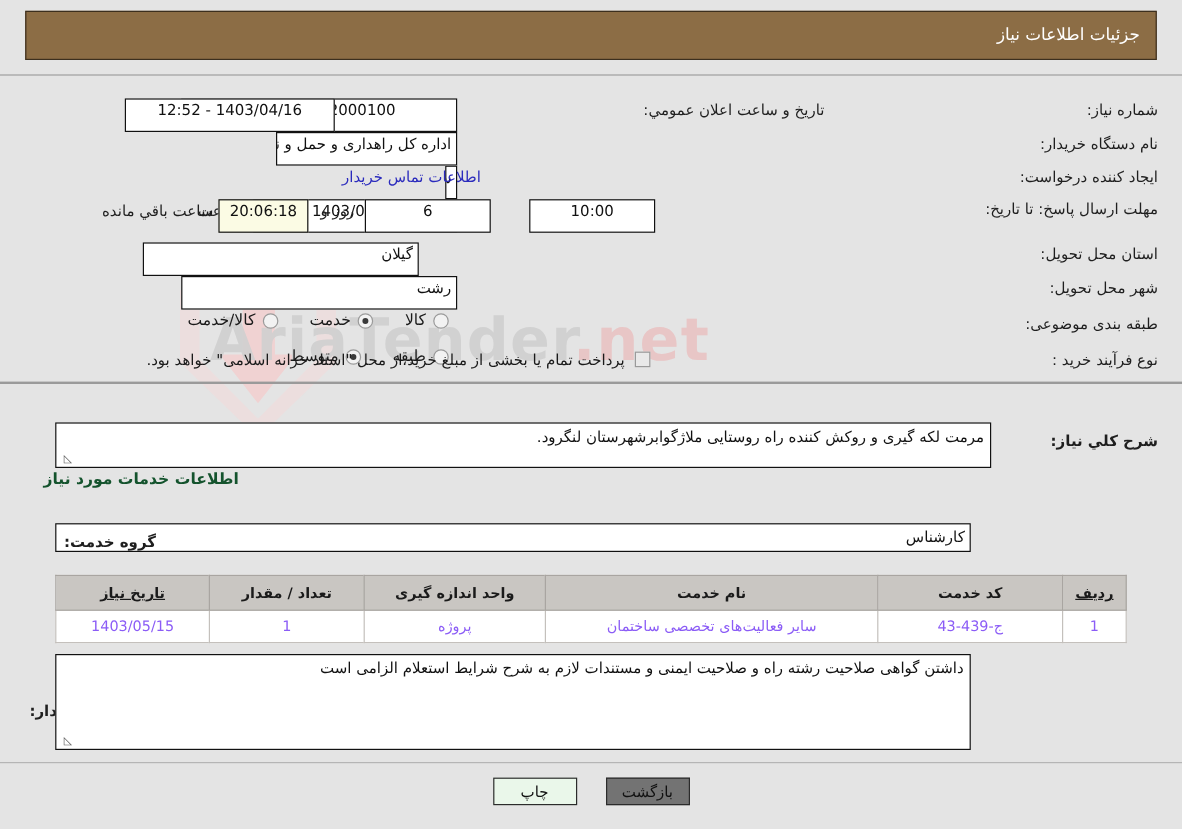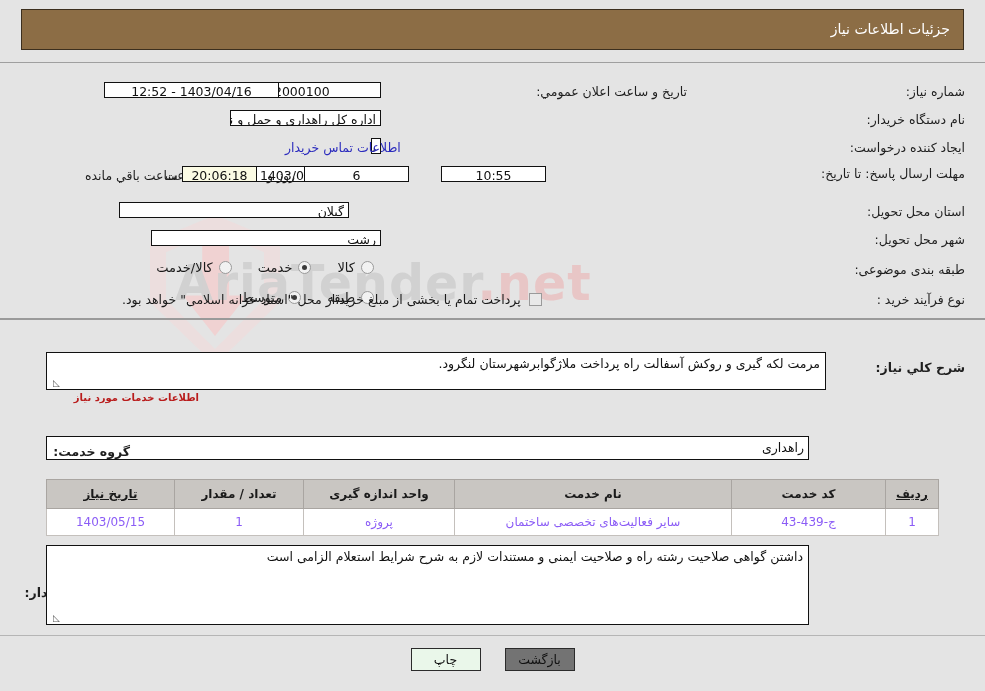--- a/index.html
+++ b/index.html
@@ -114,21 +114,21 @@
     font-size: 12.5px;
     color: #1f1f1f;
     text-align: right;
     z-index: 3;
     white-space: nowrap;
   }
   .fld {
     box-sizing: border-box;
     background: #ffffff;
     border: 1px solid #111111;
-    height: 16px;
+    height: 28px;
     line-height: 18px;
     font-size: 12.5px;
     color: #111;
     padding: 0 4px;
     font-family: "DejaVu Sans", sans-serif;
     overflow: hidden;
     text-overflow: clip;
     white-space: nowrap;
     display: block;
   }
@@ -199,23 +199,23 @@
   .ta .grip {
     position: absolute;
     right: auto; left: 3px; bottom: 1px;
     width: 10px; height: 10px;
     color: #5a5a5a;
     font-size: 9px;
     line-height: 10px;
   }
   .section-head {
     position: absolute;
-    font-size: 10px;
+    font-size: 13px;
     font-weight: bold;
-    color: #b91c1c;
+    color: #14532d;
     z-index: 3;
   }
   .bold-lbl { font-weight: bold; }
 
   
   table.items {
     position: absolute;
     left: 46px; top: 479px;
     width: 893px;
     border-collapse: collapse;
@@ -292,21 +292,21 @@
   <div class="lbl-right" style="top:112px;">نام دستگاه خریدار:</div>
   <div class="fld right" style="position:absolute; right:604px; top:110px; left:230px; width:auto;">اداره کل راهداری و حمل و نقل جاده ای استان گیلان</div>
 
   <div class="lbl-right" style="top:140px;">ایجاد کننده درخواست:</div>
   <div class="fld right" style="position:absolute; right:604px; top:138px; left:381px; width:auto;">ستار حسینی کارشناس پیمان ورسیدگی اداره کل راهداری و حمل و نقل جاده ای</div>
   <a class="link" style="position:absolute; left:285px; top:140px;">اطلاعات تماس خریدار</a>
 
   <div class="lbl-right" style="top:166px; line-height:15px; text-align:right;">مهلت ارسال پاسخ: تا تاریخ:</div>
   <div class="fld center" style="position:absolute; right:604px; top:166px; width:170px;">1403/04/23</div>
   <div class="plain-lbl" style="position:absolute; right:781px; top:168px;">ساعت</div>
-  <div class="fld center" style="position:absolute; right:auto; left:441px; top:166px; width:105px;">10:55</div>
+  <div class="fld center" style="position:absolute; right:auto; left:441px; top:166px; width:105px;">10:00</div>
   <div class="fld center" style="position:absolute; left:304px; top:166px; width:105px;">6</div>
   <div class="plain-lbl" style="position:absolute; left:262px; top:168px;">روز و</div>
   <div class="fld cream" style="position:absolute; left:182px; top:166px; width:75px;">20:06:18</div>
   <div class="plain-lbl" style="position:absolute; left:80px; top:168px;">ساعت باقي مانده</div>
 
   <div class="lbl-right" style="top:204px;">استان محل تحویل:</div>
   <div class="fld right" style="position:absolute; right:636px; top:202px; width:230px;">گیلان</div>
 
   <div class="lbl-right" style="top:232px;">شهر محل تحویل:</div>
   <div class="fld right" style="position:absolute; right:604px; top:230px; width:230px;">رشت</div>
@@ -338,27 +338,27 @@
       <span>متوسط</span>
     </span>
   </div>
   <div class="row" style="left:122px; top:292px; gap:8px;">
     <span class="chk"></span>
     <span>پرداخت تمام یا بخشی از مبلغ خرید،از محل "اسناد خزانه اسلامی" خواهد بود.</span>
   </div>
 
   <div class="lbl-right bold-lbl" style="top:360px;">شرح کلي نياز:</div>
   <div class="ta" style="position:absolute; right:159px; top:352px; left:46px; height:38px; z-index:3;">
-    <span>مرمت لکه گیری و روکش آسفالت راه پرداخت ملاژگوابرشهرستان لنگرود.</span>
+    <span>مرمت لکه گیری و روکش کننده راه روستایی ملاژگوابرشهرستان لنگرود.</span>
     <span class="grip">◺</span>
   </div>
 
   <div class="section-head" style="right:786px; top:392px;">اطلاعات خدمات مورد نیاز</div>
   <div class="lbl-right bold-lbl" style="top:444px; right:855px;">گروه خدمت:</div>
-  <div class="fld right" style="position:absolute; right:176px; top:436px; left:46px; width:auto; height:24px; line-height:22px;">راهداری</div>
+  <div class="fld right" style="position:absolute; right:176px; top:436px; left:46px; width:auto; height:24px; line-height:22px;">کارشناس</div>
 
   <table class="items">
     <thead>
       <tr>
         <th style="width:44px;text-decoration:underline;">ردیف</th>
         <th style="width:145px;">کد خدمت</th>
         <th>نام خدمت</th>
         <th style="width:142px;">واحد اندازه گیری</th>
         <th style="width:120px;">تعداد / مقدار</th>
         <th style="width:119px;text-decoration:underline;">تاریخ نیاز</th>

